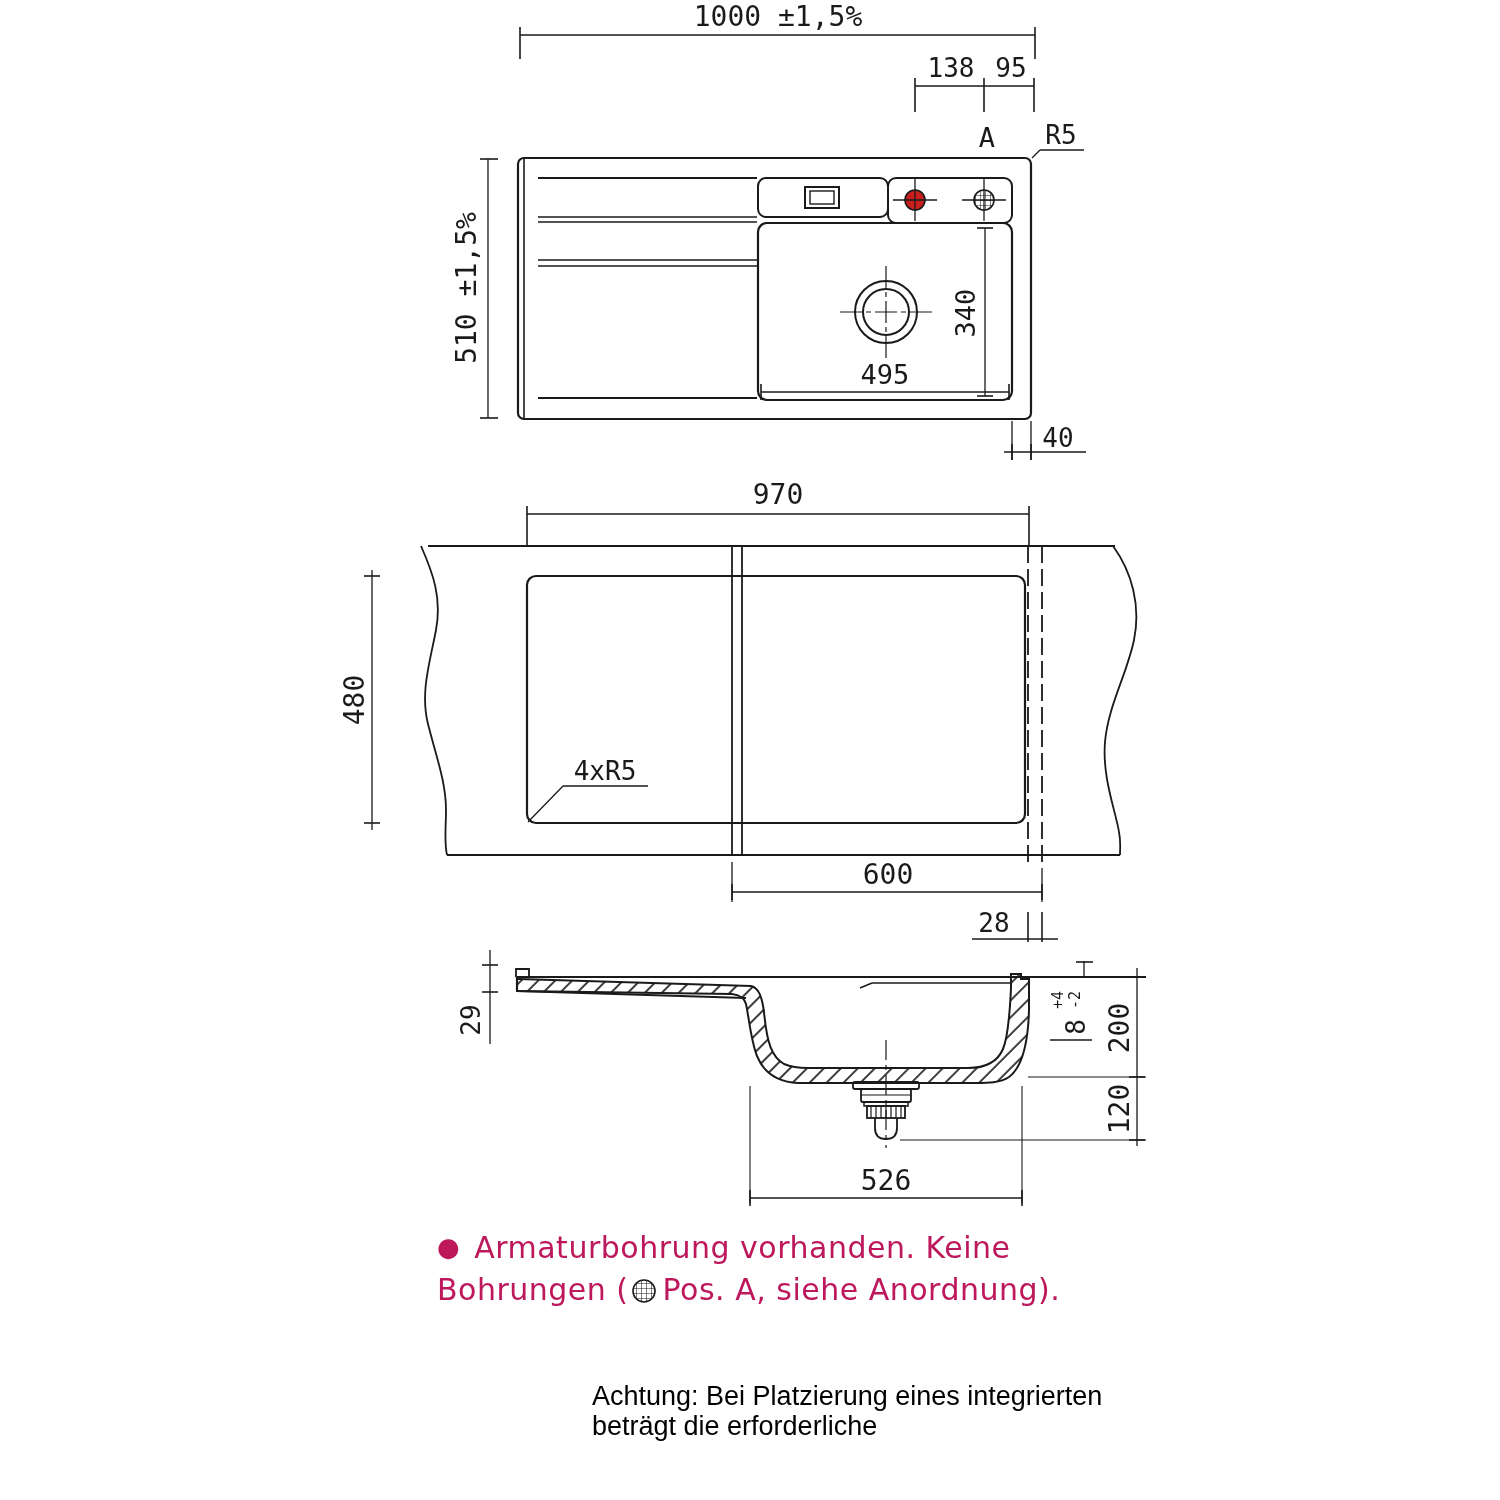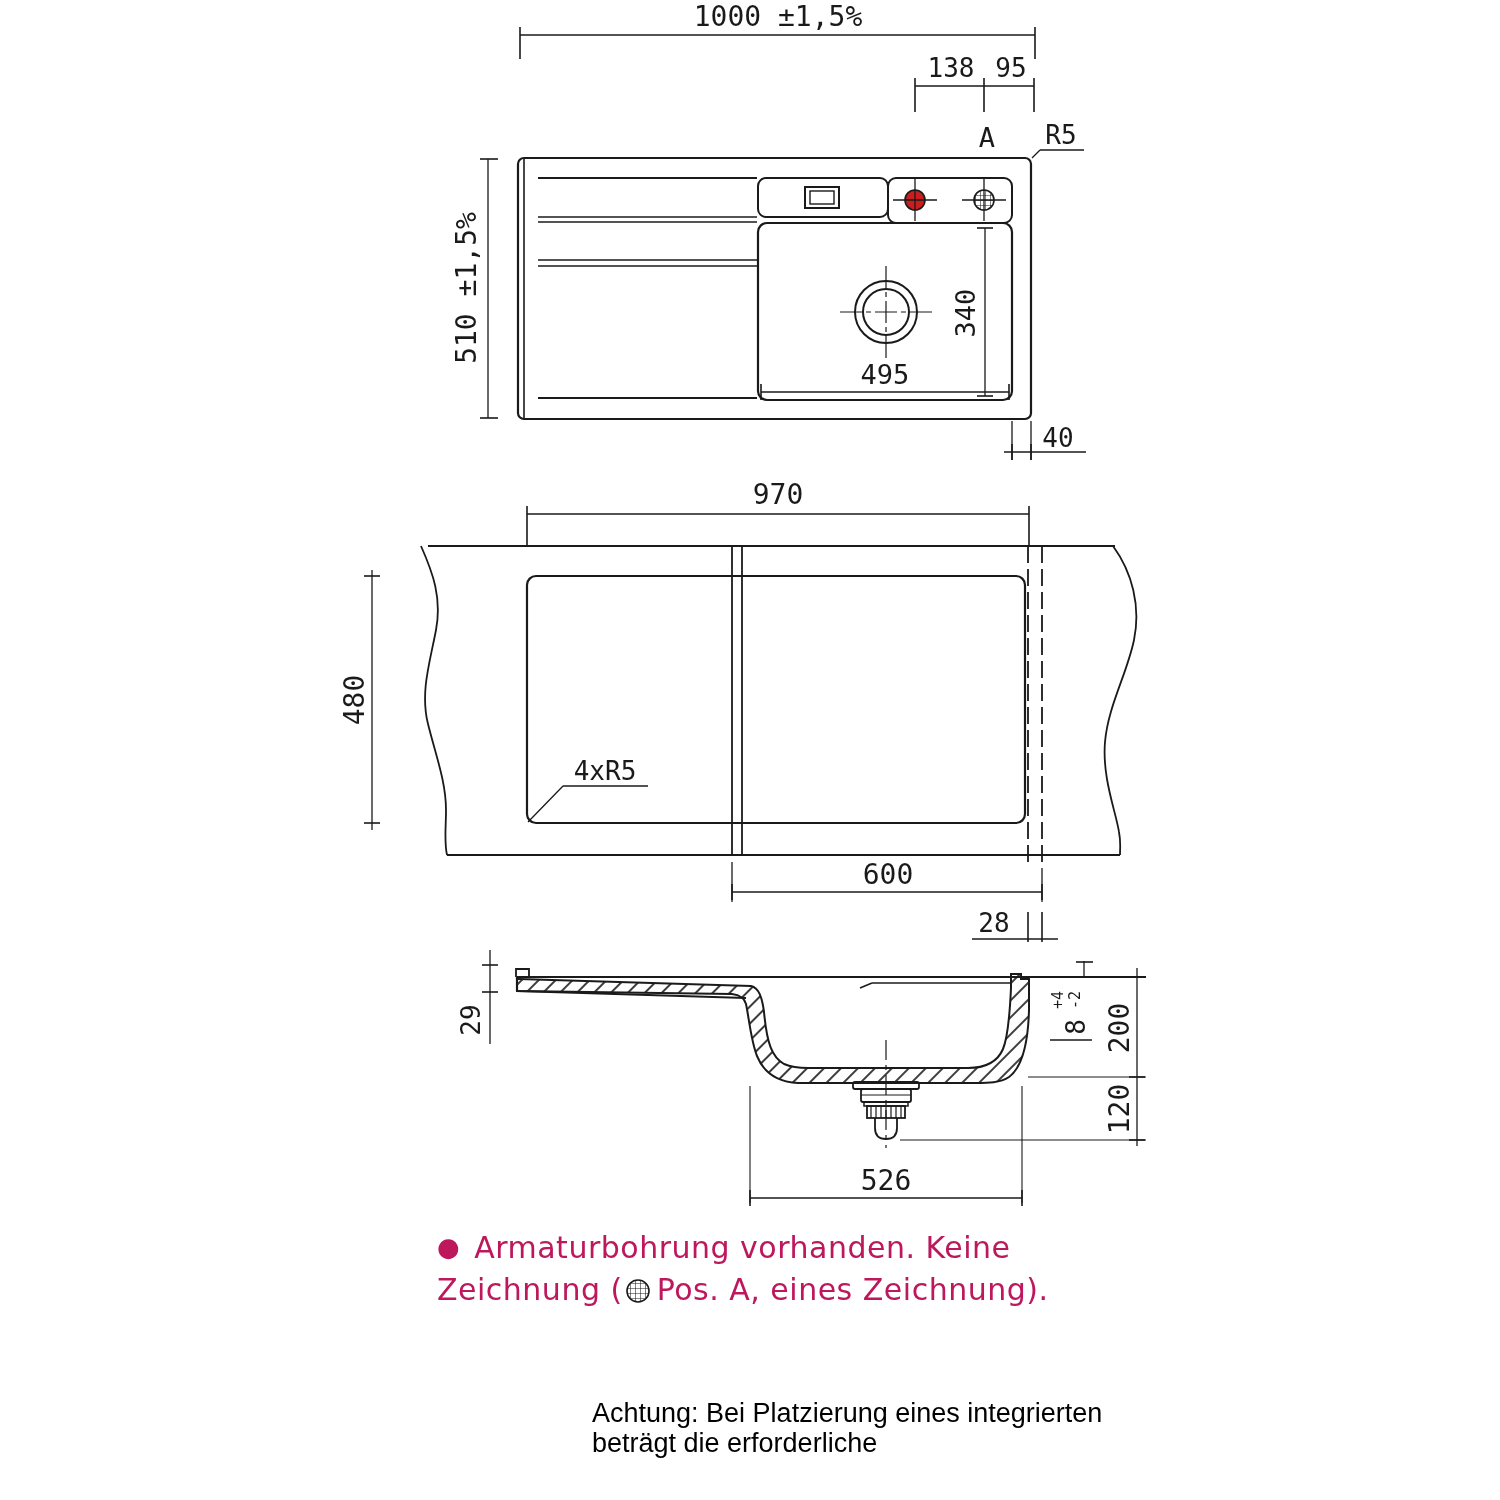--- a/index.html
+++ b/index.html
@@ -6,21 +6,21 @@
   #stage{position:relative;width:1344px;height:1500px;background:#fff;overflow:hidden;
          font-family:"DejaVu Sans", sans-serif;}
   #drawing{position:absolute;left:0;top:0;}
   svg text{font-family:"DejaVu Sans Mono", monospace;fill:#1a1a1a;}
   .note{position:absolute;left:437px;top:1226px;width:770px;color:#be185d;
         font-family:"DejaVu Sans", sans-serif;font-size:30px;line-height:42px;letter-spacing:.5px;}
   .note .row{white-space:nowrap;}
   .note .bullet{font-size:26px;margin-right:14px;vertical-align:2px;}
   .note .inline-icon{vertical-align:-4px;margin:0 6px 0 2px;}
   .warning{position:absolute;left:592px;top:1381px;width:575px;color:#000;
-           font-family:"Liberation Sans", sans-serif;font-size:27px;line-height:30px;margin-top:17px;}
+           font-family:"Liberation Sans", sans-serif;font-size:27px;line-height:30px;}
 </style>
 </head>
 <body>
 
 <div id="stage">
 
 <svg id="drawing" width="1500" height="1500" viewBox="0 0 1500 1500">
   <defs>
     <pattern id="hatch45" patternUnits="userSpaceOnUse" width="12" height="12" patternTransform="rotate(-45)">
       <line x1="0" y1="6" x2="12" y2="6" stroke="#1a1a1a" stroke-width="1.7"></line>
@@ -262,28 +262,28 @@
     </g>
     <text x="886" y="1190" font-size="28" text-anchor="middle" stroke="none">526</text>
   </g>
 </svg>
 
 <div class="note">
   <div class="row">
     <span class="bullet">●</span><span>Armaturbohrung vorhanden. Keine</span>
   </div>
   <div class="row">
-    <span>Zeichnung (</span><svg class="inline-icon" width="26" height="26" viewBox="0 0 26 26">
+    <span>Bohrungen (</span><svg class="inline-icon" width="26" height="26" viewBox="0 0 26 26">
           <defs>
             <pattern id="gridPat2" patternUnits="userSpaceOnUse" width="5" height="5">
               <path d="M0 0 H5 M0 0 V5" stroke="#1a1a1a" stroke-width="1.1" fill="none"></path>
             </pattern>
           </defs>
           <circle cx="13" cy="13" r="11" fill="url(#gridPat2)" stroke="#1a1a1a" stroke-width="1.6"></circle>
-        </svg><span>Pos. A, eines Zeichnung).</span>
+        </svg><span>Pos. A, siehe Anordnung).</span>
   </div>
 </div>
 
 <div class="warning">
   <div>Achtung: Bei Platzierung eines integrierten</div>
   <div>beträgt die erforderliche</div>
 </div>
 
 </div>
 

